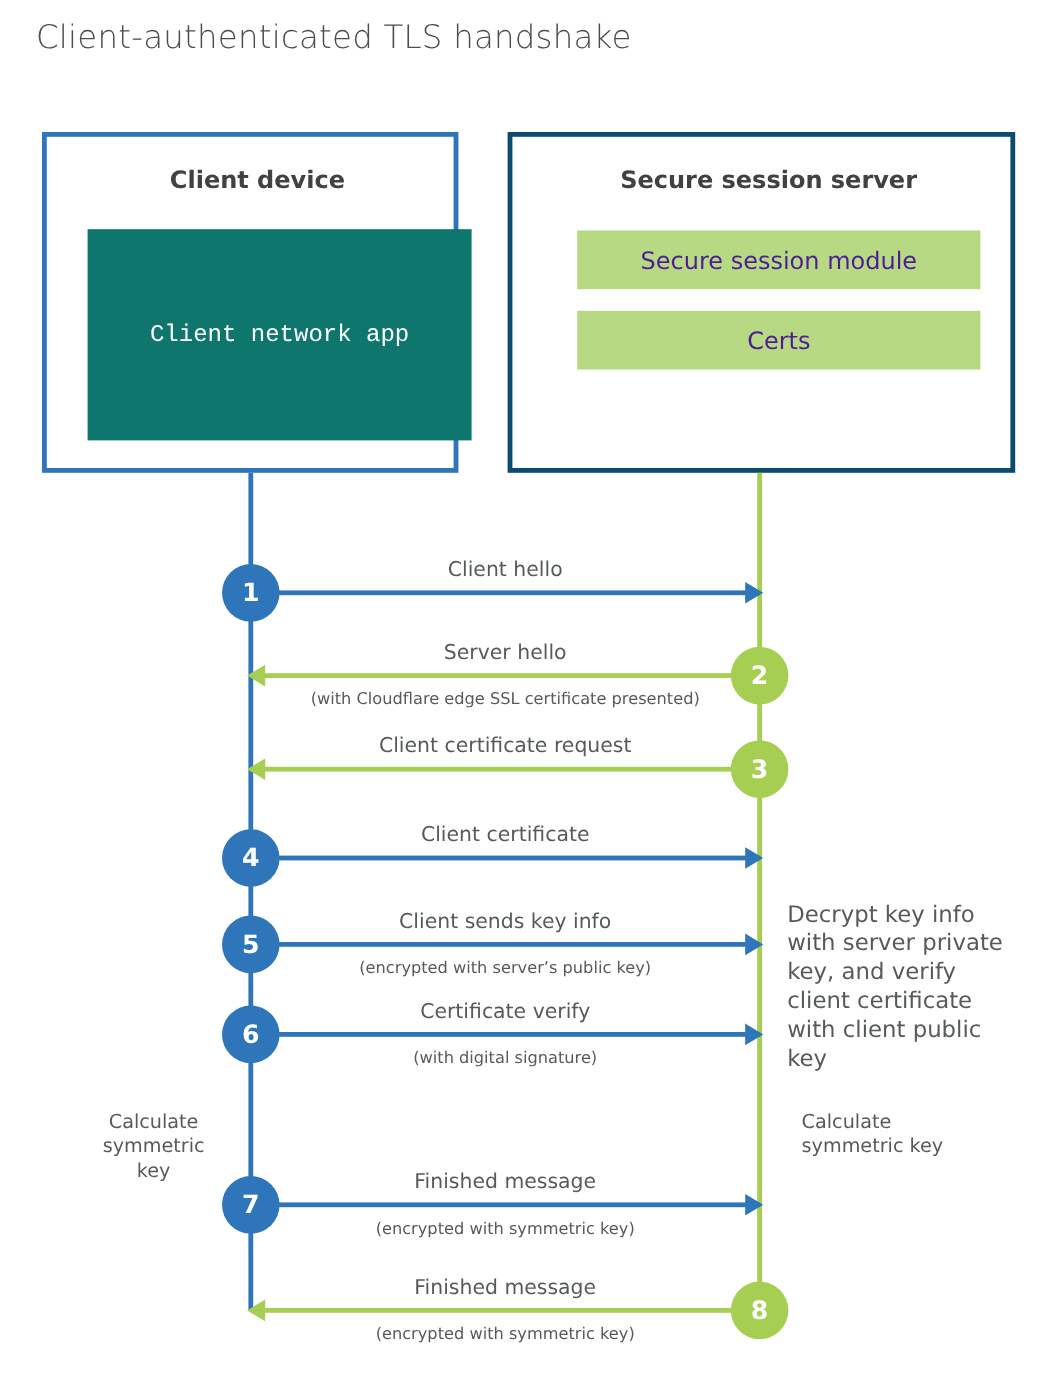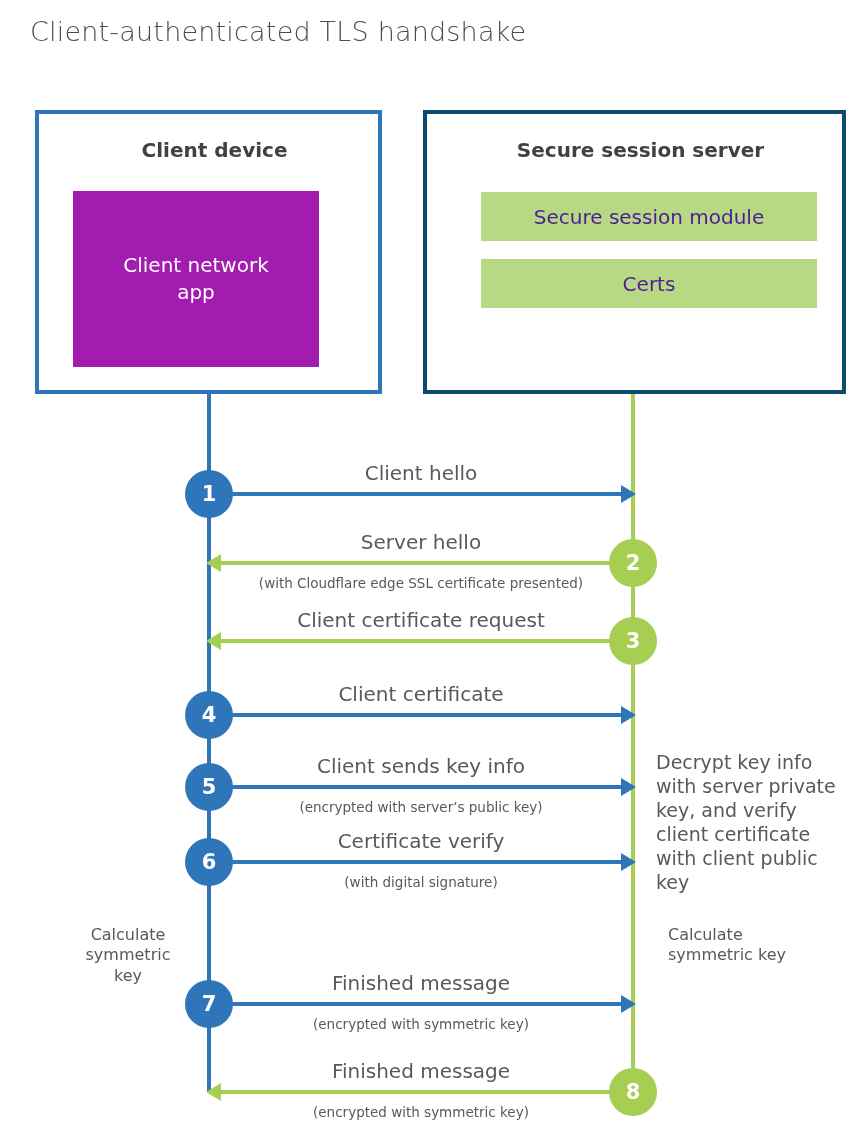--- a/index.html
+++ b/index.html
@@ -20,24 +20,25 @@
   }
   
   .box { position:absolute; top:110px; height:284px; background:#fff;padding-left:12px; }
   .client-box { left:35px; width:347px; border:4px solid #2e76b9; }
   .server-box { left:423px; width:423px; border:4px solid #0c4a6e; }
   .box-title {
     margin-top:24px; text-align:center;
     font-size:20px; font-weight:bold; color:#414042;
   }
   .app-rect {
-    position:absolute; left:34px; top:77px; width:246px; height:176px;
-    background:#a21caf; color:#fff; font-size:20px; line-height:1.35;
+    position:absolute; left:34px; top:77px; width:320px; height:176px;
+    background:#0f766e; color:#fff; font-size:20px; line-height:1.35;
     display:flex; align-items:center; justify-content:center; text-align:center;
     padding:0 40px;
+    font-family:Liberation Mono, monospace;
   }
   .bar {
     position:absolute; left:43px; width:336px; height:49px;
     background:#b7d983; color:#4c1d95; font-size:20px;
     display:flex; align-items:center; justify-content:center;margin-left:11px;
   }
   .bar-1 { top:78px; } .bar-2 { top:145px; } .bar-3 { top:202px; }
   
   .vline { position:absolute; top:394px; width:4px; height:698px; }
   .blue-line  { left:207px; background:#2e76b9; }
@@ -57,21 +58,21 @@
   .to-client .head { left:-3px;  border-right:15px solid #a6ce52; }
   .step .circle {
     position:absolute; top:-24px; width:48px; height:48px; border-radius:50%;
     color:#fff; font-size:21px; font-weight:bold;
     display:flex; align-items:center; justify-content:center;
   }
   .to-server .circle { left:-24px; background:#2e76b9; }
   .to-client .circle { right:-24px; background:#a6ce52; }
   .step .label {
     position:absolute; left:0; right:0; bottom:9px;
-    text-align:center; font-size:20px; color:#565a5c;
+    text-align:center; font-size:17px; color:#565a5c;
   }
   .step .sub {
     position:absolute; left:0; right:0; top:12px;
     text-align:center; font-size:13.5px; color:#565a5c; white-space:nowrap;
   }
   
   .note {
     position:absolute; left:656px; top:751px; width:188px;
     font-size:19px; line-height:1.26; color:#565a5c;
   }

